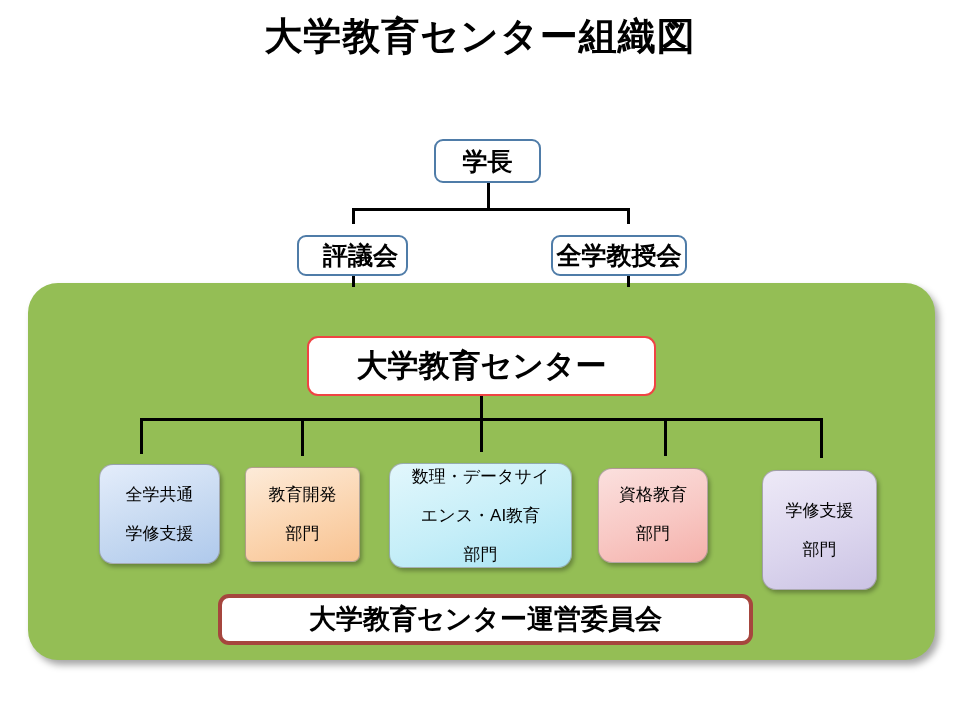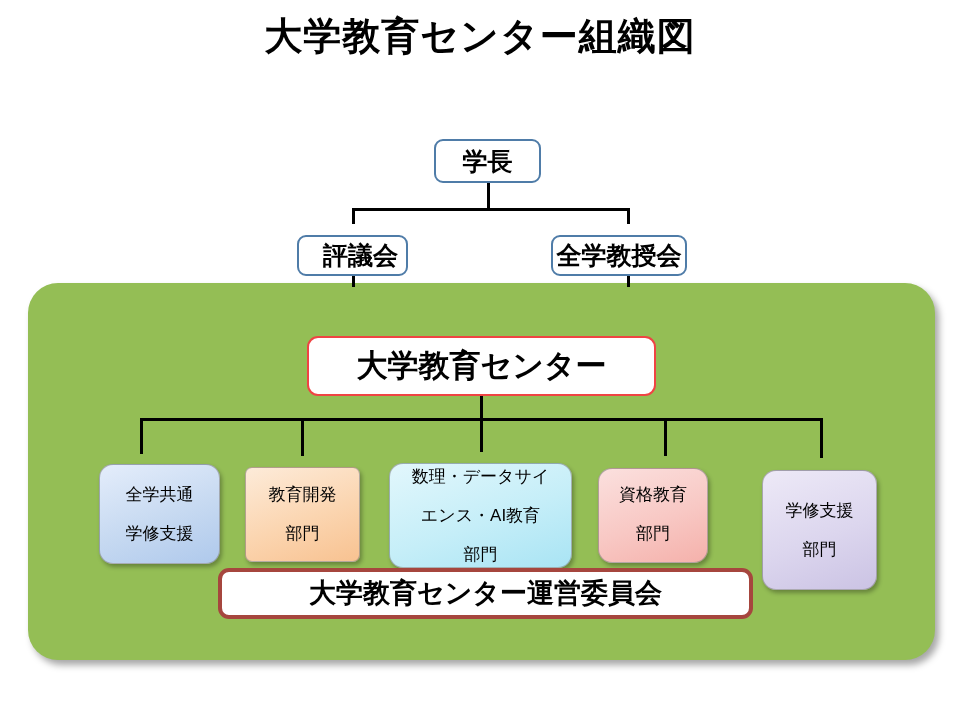--- a/index.html
+++ b/index.html
@@ -183,17 +183,17 @@
     </span>
   </div>
 
   <div class="node dept dept-purple" style="left:762px; top:458px; width:115px; height:120px;">
     <span>
       <span>学修支援</span><br>
       <span>部門</span>
     </span>
   </div>
 
-  <div class="node" id="node-committee" style="left:218px; top:556px; width:535px; height:51px;">
+  <div class="node" id="node-committee" style="left:218px; top:582px; width:535px; height:51px;">
     <span>大学教育センター運営委員会</span>
   </div>
 
 </div>
 
 </body></html>

